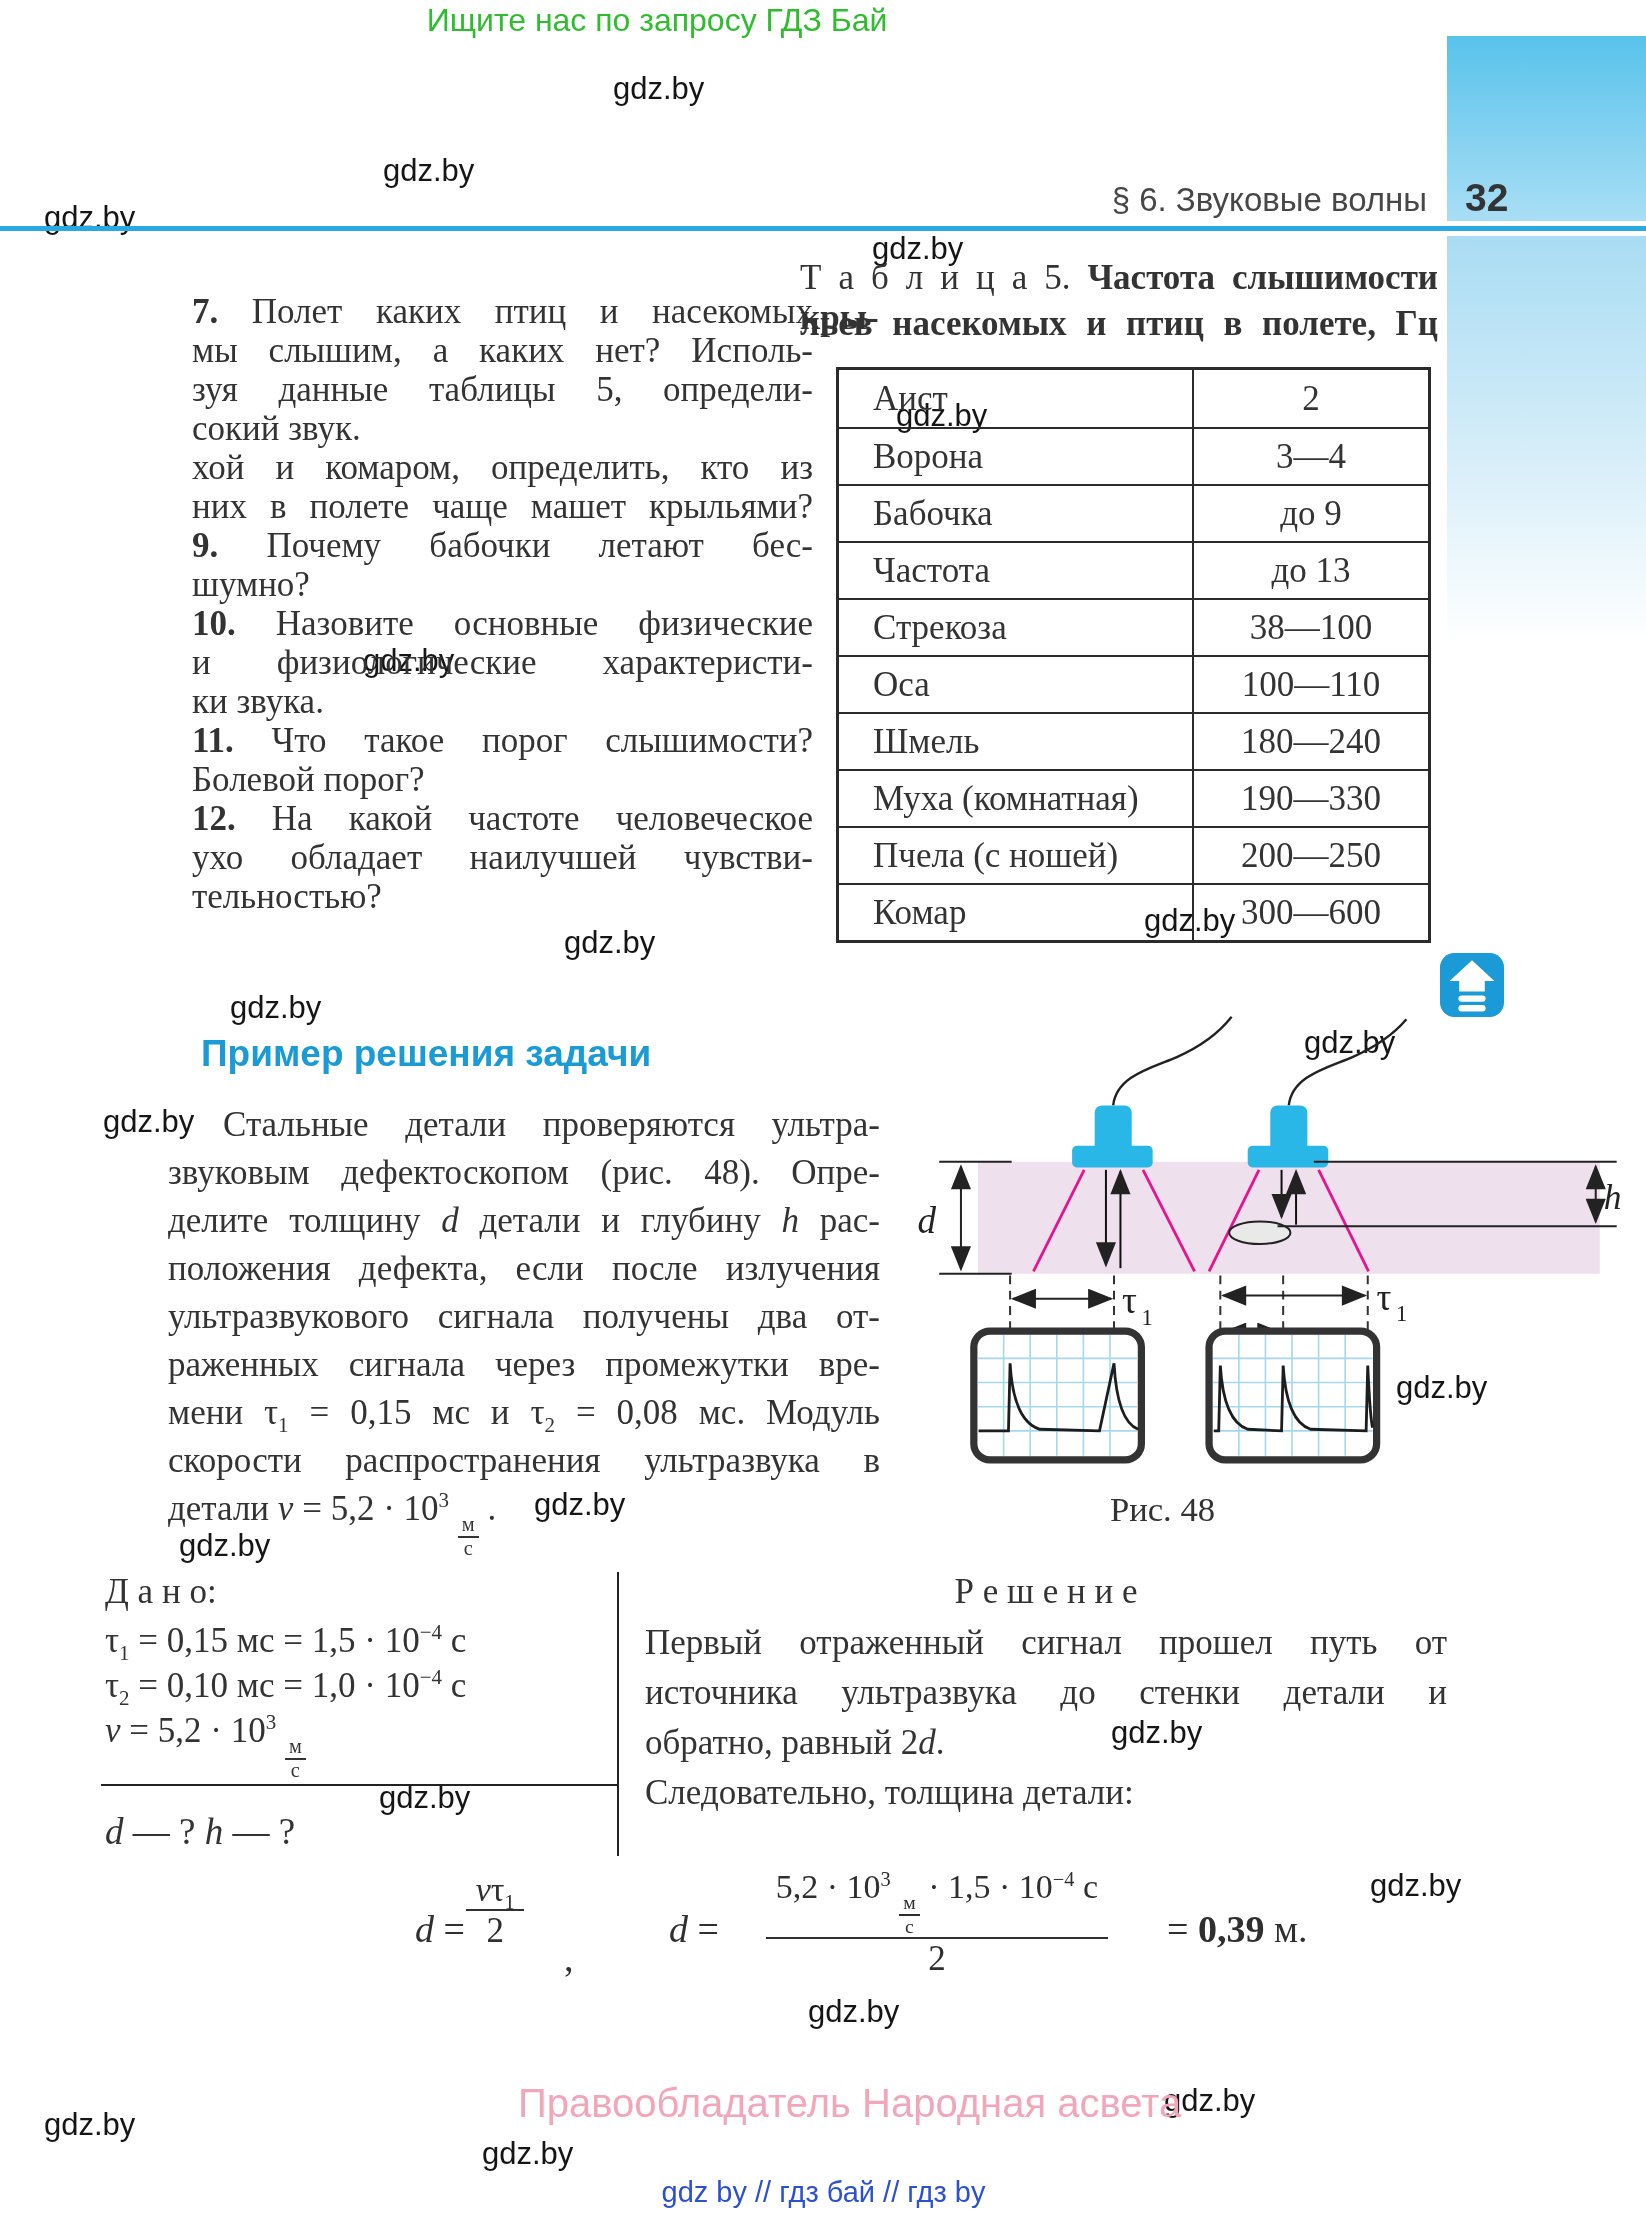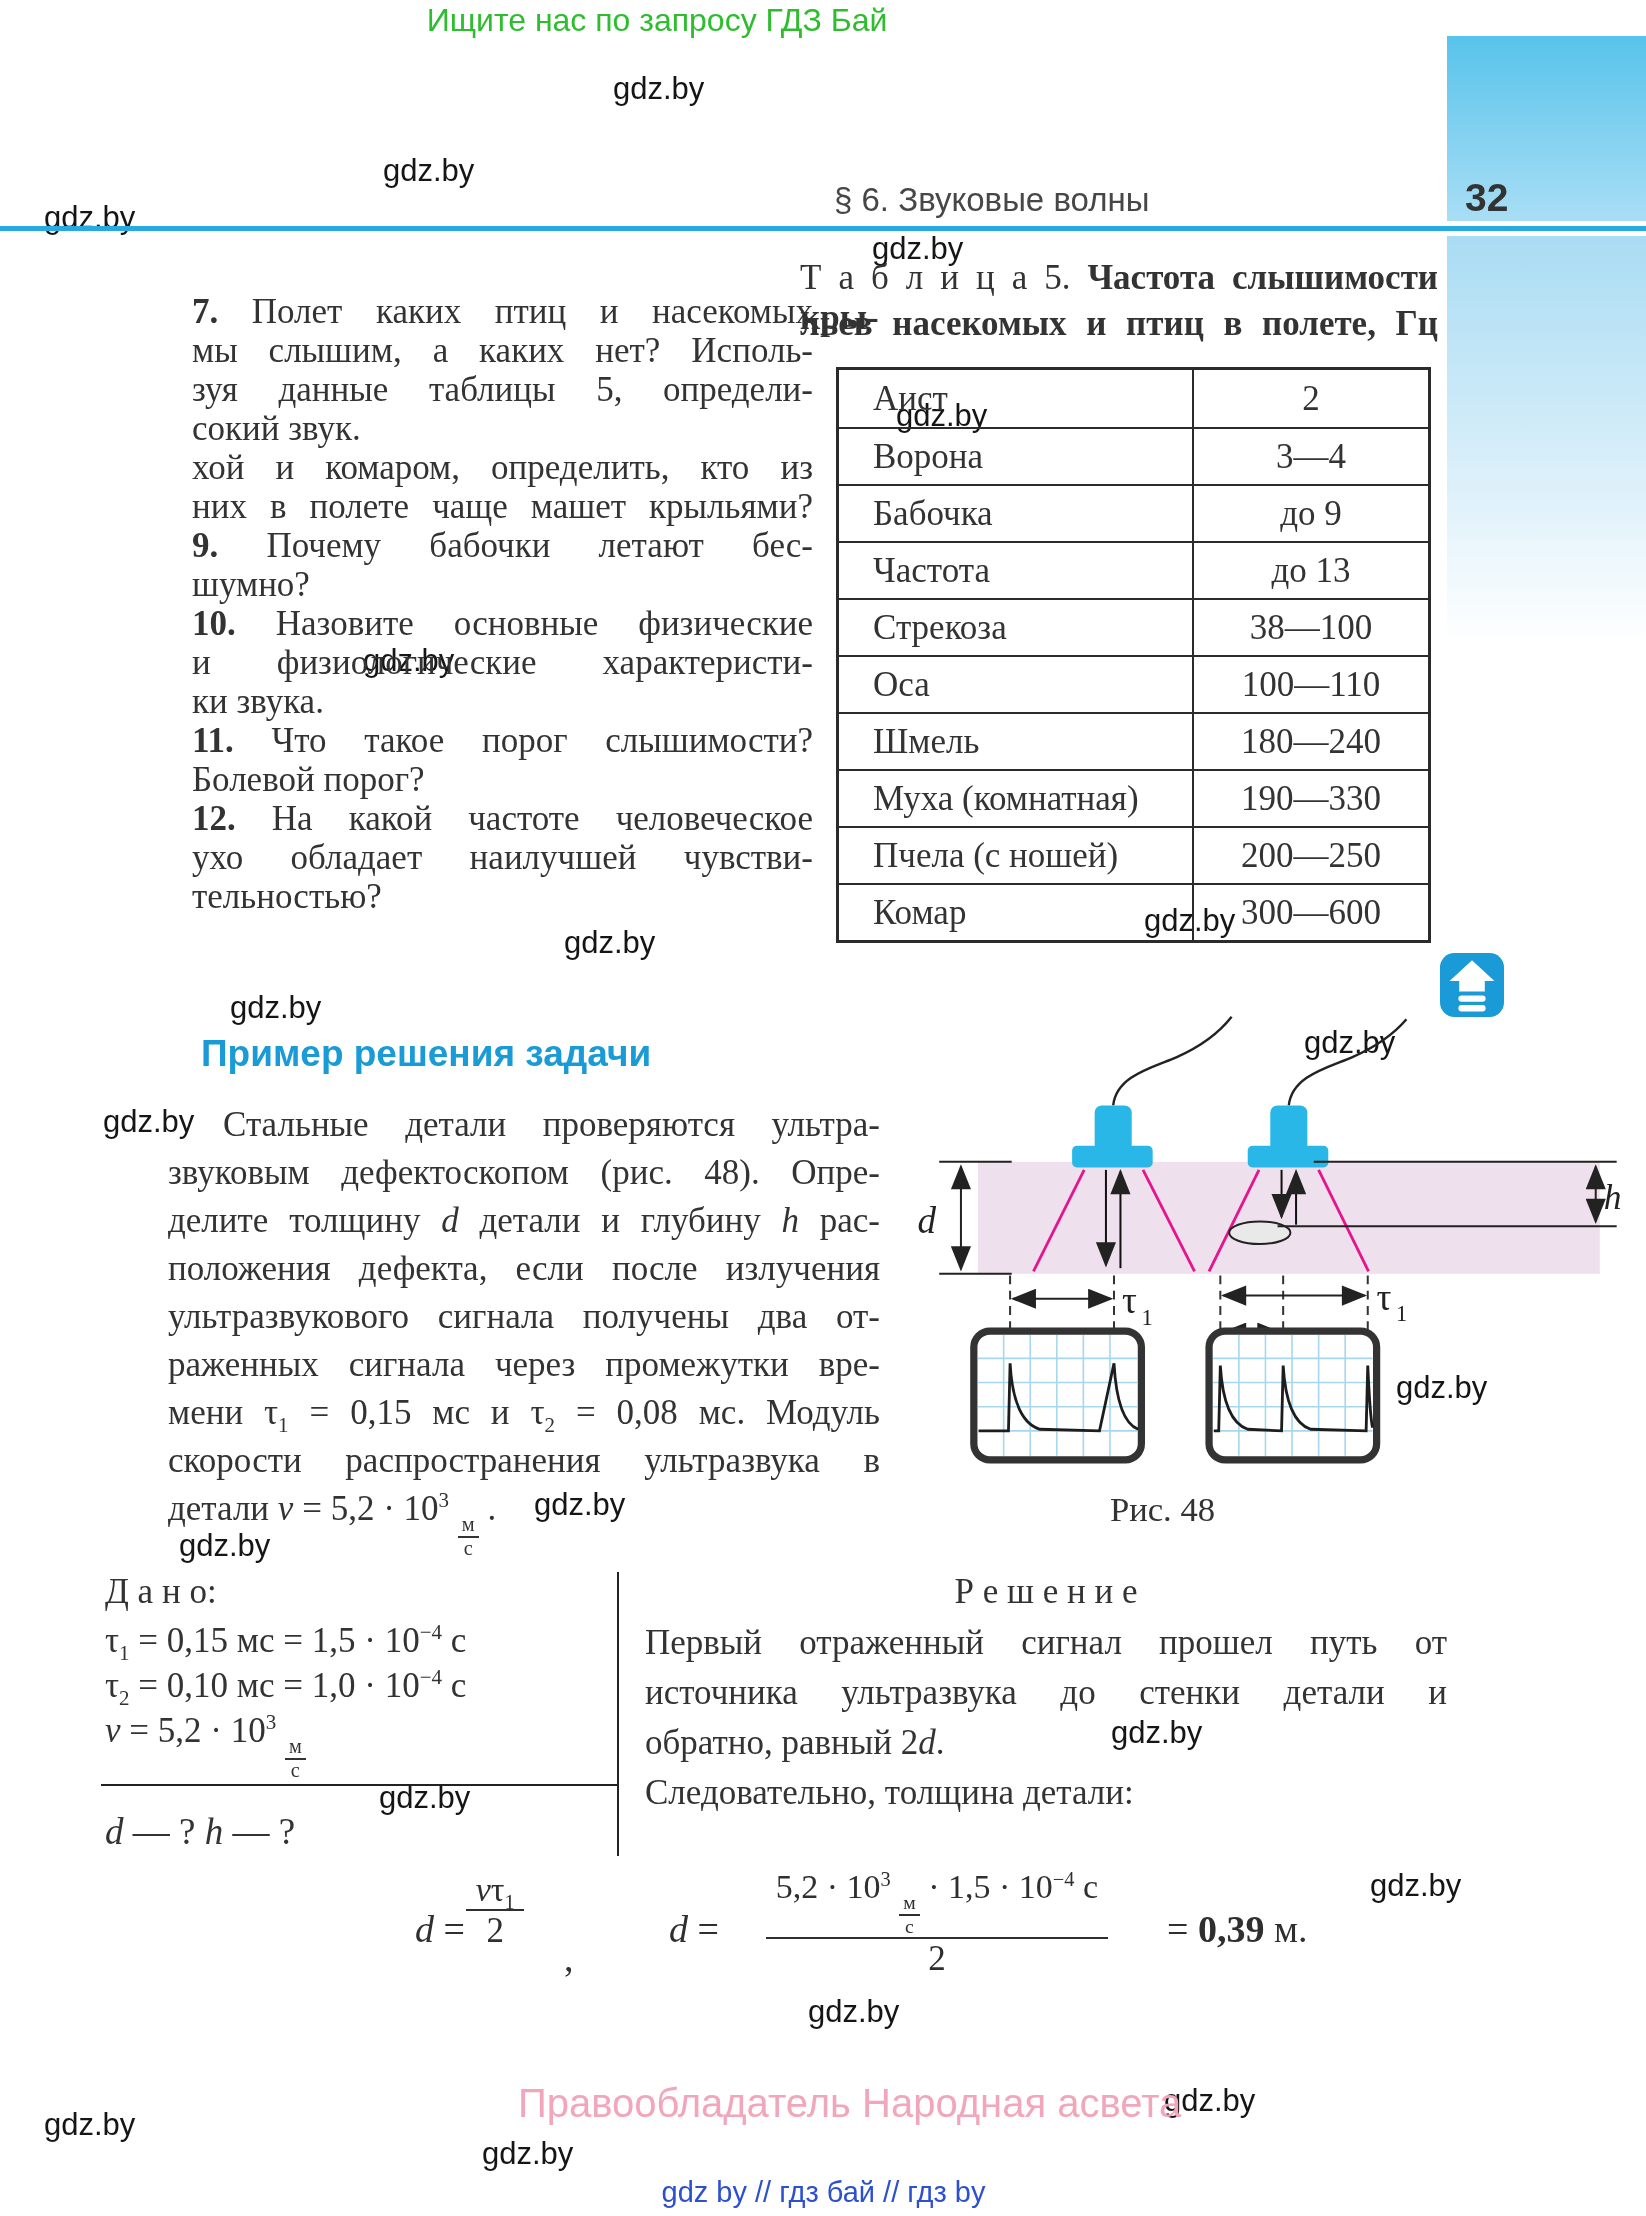--- a/index.html
+++ b/index.html
@@ -18,21 +18,21 @@
   .tline{white-space:nowrap;}
   .j{text-align:justify;text-align-last:justify;white-space:normal;}
   .ind{text-indent:55px;}
   .q-col{left:192px;top:292px;width:621px;font-size:35px;line-height:39px;color:#333;}
   .ex-col{left:168px;top:1101px;width:712px;font-size:35px;line-height:48px;}
   .sol-col{left:645px;top:1618px;width:802px;font-size:35px;line-height:50px;}
   
   .wm{position:absolute;font-family:"Liberation Sans",sans-serif;font-size:31px;color:#151515;}
   
   .green-top{left:0;top:1.6px;width:1314px;text-align:center;font-size:32px;}
-  .sect{left:834px;top:181px;width:621px;text-align:left;font-size:33px;color:#474747;}
+  .sect{left:806px;top:181px;width:621px;text-align:right;font-size:33px;color:#474747;}
   .pageno{left:1465px;top:176px;font-size:39px;font-weight:bold;color:#333;}
   .blueline{left:0;top:226px;width:1647px;height:4.8px;}
   .box1{left:1447px;top:36px;width:200px;height:185px;}
   .box2{left:1447px;top:236px;width:200px;height:407px;}
   
   .tbl-t1{left:800px;top:258px;width:638px;font-size:35px;text-align:justify;text-align-last:justify;}
   .tbl-t2{left:800px;top:304px;width:638px;font-size:35px;font-weight:bold;text-align:justify;text-align-last:justify;}
   .tbl{left:836px;top:355px;width:595px;border:3.2px solid #2b2b2b;box-sizing:border-box;margin-top:12px;}
   .trow{display:flex;height:57px;border-top:2.4px solid #2b2b2b;box-sizing:border-box;}
   .trow:first-child{border-top:none;}

